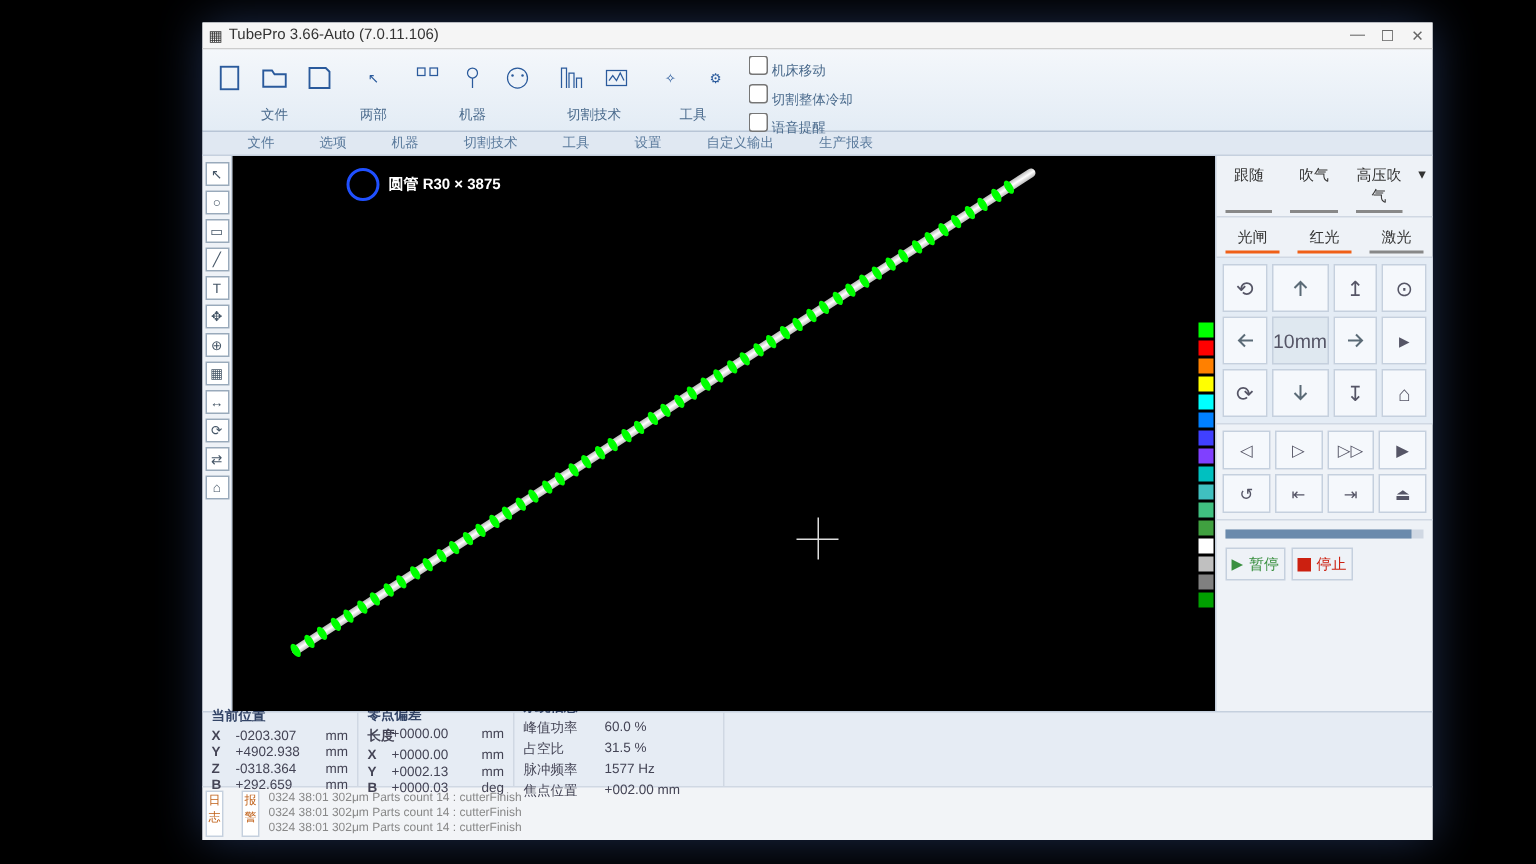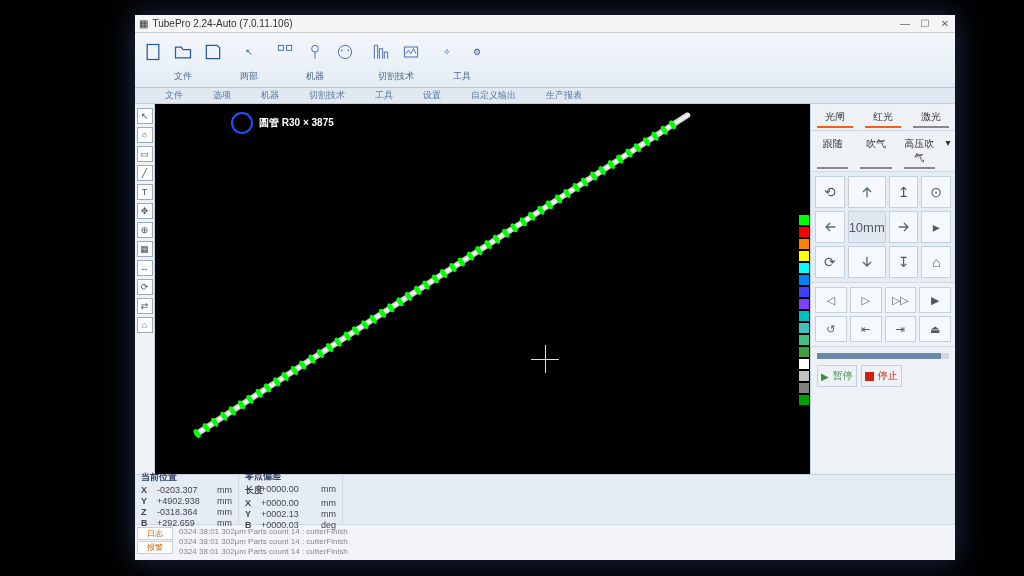--- a/index.html
+++ b/index.html
@@ -38,38 +38,38 @@
 .jog-grid { display: grid; grid-template-columns: repeat(4, 1fr); grid-template-rows: repeat(3, 32px); gap: 3px; padding: 4px; background: #e4ecf5; }
 .jog-grid .jbtn { background: #f5f8fc; border: 1px solid #c5d0de; display: flex; align-items: center; justify-content: center; color: #556; font-size: 14px; }
 .rp-playgrid { display: grid; grid-template-columns: repeat(4, 1fr); grid-template-rows: repeat(2, 26px); gap: 3px; padding: 4px; border-top: 1px solid #d0d8e3; }
 .rp-playgrid .pbtn { background: #f5f8fc; border: 1px solid #c5d0de; display: flex; align-items: center; justify-content: center; font-size: 11px; color: #556; }
 .status-block { height: 50px; background: #e6ecf4; border-top: 1px solid #c5d0de; display: flex; font-size: 9px; color: #445; }
 .status-col { padding: 2px 6px; border-right: 1px solid #d0d8e3; display: flex; flex-direction: column; justify-content: center; gap: 1px; min-width: 100px; }
 .status-col .row { display: flex; gap: 4px; white-space: nowrap; }
 .status-col .axis { width: 12px; font-weight: bold; }
 .status-col .val { width: 56px; }
 .log-block { height: 36px; background: #f2f4f7; border-top: 1px solid #d0d8e3; display: flex; font-size: 8px; color: #888; }
-.log-tags { width: 40px; display: flex; flex-direction: column; gap: 1px; padding: 2px; }
+.log-tags { width: 40px; display: flex; flex-direction: row; gap: 12px; padding: 2px; }
 .log-tags span { background: #fff; border: 1px solid #c5d0de; text-align: center; color: #c06018; }
 .log-lines { flex: 1; display: flex; flex-direction: column; padding: 2px 4px; line-height: 10px; overflow: hidden; }
 .rp-bottom { padding: 6px; border-top: 1px solid #d0d8e3; display: flex; flex-direction: column; gap: 6px; }
 .rp-bottom .big-btn { border: 1px solid #c5d0de; padding: 3px; font-size: 10px; display: flex; align-items: center; gap: 4px; }
 .rp-bottom .stop { color: #cc2010; }
 .rp-bottom .stop::before { content: ""; width: 9px; height: 9px; background: #cc2010; }
 .rp-bottom .pause { color: #3a9040; }
 .rp-bottom .pause::before { content: "▶"; color: #3a9040; font-size: 10px; }
 .arrow-svg { width: 16px; height: 16px; stroke: #5a6a76; stroke-width: 2; fill: none; }
 </style>
 </head>
 <body>
 
 <div class="screen">
   <div class="titlebar">
     <span style="margin-right:4px">▦</span>
-    <span>TubePro 2.24-Auto (7.0.11.106)</span>
+    <span>TubePro 3.66-Auto (7.0.11.106)</span>
     <div class="win-controls">
       <span>—</span>
       <span>☐</span>
       <span>✕</span>
     </div>
   </div>
 
   <div class="ribbon">
     <div class="ribbon-group">
       <div class="ribbon-btns">
@@ -137,20 +137,25 @@
     </div>
         <div class="ribbon-label">切割技术</div>
       </div>
     <div class="ribbon-group">
         <div class="ribbon-btns">
       <div class="ribbon-btn">✧</div>
       <div class="ribbon-btn">⚙</div>
     </div>
         <div class="ribbon-label">工具</div>
       </div>
+    <div class="ribbon-group" style="flex-direction:column;align-items:flex-start;gap:2px;padding-top:4px;font-size:9px;color:#4a6a8c">
+      <label><input type="checkbox" style=""> <span>机床移动</span></label>
+      <label><input type="checkbox" style=""> <span>切割整体冷却</span></label>
+      <label><input type="checkbox" style=""> <span>语音提醒</span></label>
+    </div>
   </div>
 
   <div class="menu-row">
     <span>文件</span>
     <span>选项</span>
     <span>机器</span>
     <span>切割技术</span>
     <span>工具</span>
     <span>设置</span>
     <span>自定义输出</span>
@@ -255,29 +260,29 @@
         <div class="sw" style="background: rgb(64, 192, 128);"></div>
         <div class="sw" style="background: rgb(64, 160, 64);"></div>
         <div class="sw" style="background: rgb(255, 255, 255);"></div>
         <div class="sw" style="background: rgb(192, 192, 192);"></div>
         <div class="sw" style="background: rgb(128, 128, 128);"></div>
         <div class="sw" style="background: rgb(0, 160, 0);"></div>
       </div>
 
     <div class="right-panel">
       <div class="rp-row">
-        <div class="rp-cell active-underline">光闸</div>
-        <div class="rp-cell active-underline">红光</div>
-        <div class="rp-cell dash-underline">激光</div>
-      </div>
-      <div class="rp-row">
         <div class="rp-cell dash-underline">跟随</div>
         <div class="rp-cell dash-underline">吹气</div>
         <div class="rp-cell dash-underline">高压吹气</div>
         <div class="rp-cell" style="flex:0 0 14px">▾</div>
+      </div>
+      <div class="rp-row">
+        <div class="rp-cell active-underline">光闸</div>
+        <div class="rp-cell active-underline">红光</div>
+        <div class="rp-cell dash-underline">激光</div>
       </div>
       <div class="jog-grid">
         <div class="jbtn">⟲</div>
         <div class="jbtn">
             <svg class="arrow-svg" viewBox="0 0 24 24">
               <path d="M12 20V6M6 12l6-6 6 6"></path>
             </svg>
           </div>
         <div class="jbtn">↥</div>
         <div class="jbtn">⊙</div>
@@ -368,20 +373,39 @@
           <span class="axis">Y</span>
           <span class="val">+0002.13</span>
           <span>mm</span>
         </div>
         <div class="row">
           <span class="axis">B</span>
           <span class="val">+0000.03</span>
           <span>deg</span>
         </div>
       </div>
+    <div class="status-col" id="labels-col" style="min-width:140px">
+        <div class="row" style="font-weight: bold; color: rgb(51, 68, 102);">系统信息</div>
+        <div class="row">
+          <span style="width:50px">峰值功率</span>
+          <span>60.0 %</span>
+        </div>
+        <div class="row">
+          <span style="width:50px">占空比</span>
+          <span>31.5 %</span>
+        </div>
+        <div class="row">
+          <span style="width:50px">脉冲频率</span>
+          <span>1577 Hz</span>
+        </div>
+        <div class="row">
+          <span style="width:50px">焦点位置</span>
+          <span>+002.00 mm</span>
+        </div>
+      </div>
   </div>
 
   <div class="log-block">
     <div class="log-tags">
       <span>日志</span>
       <span>报警</span>
     </div>
     <div class="log-lines" id="log-lines">
         <div>0324 38:01 302μm Parts count 14 : cutterFinish</div>
         <div>0324 38:01 302μm Parts count 14 : cutterFinish</div>

